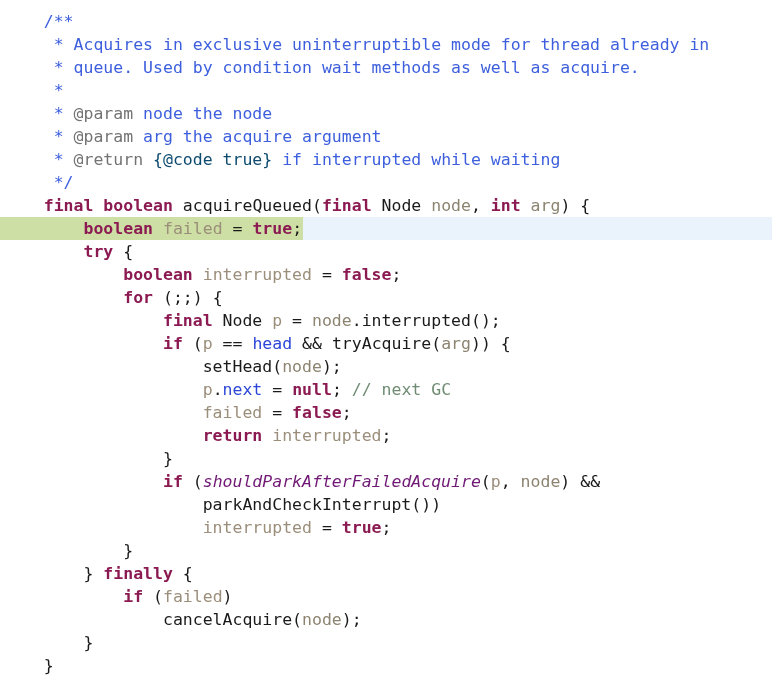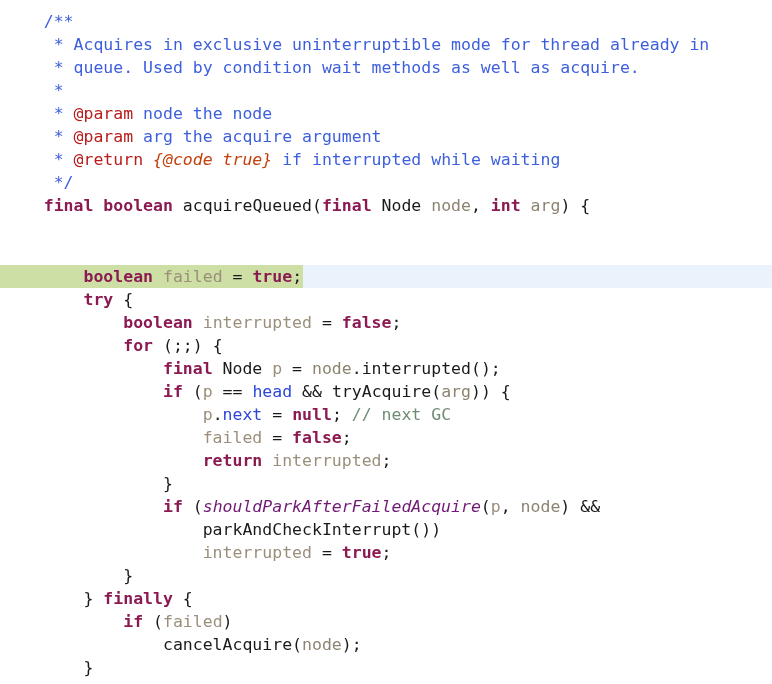--- a/index.html
+++ b/index.html
@@ -38,36 +38,35 @@
     font-size: 16.5px;
     letter-spacing: 0px;
     white-space: pre;
     padding-left: 4px;
     color: #000000;
   }
 
   
   .code-line.row-highlight {
     background: #eaf2fb;
-    margin-top: 48px;
   }
 
   
   .code-line.row-highlight .sel-band {
     background: #cddfa4;
     display: inline-block;
     padding-left: 4px;
     margin-left: -4px;
     padding-right: 1px;
   }
 
   
   .t-doc        { color: #3d5fdd; }            
-  .t-doc-tag    { color: #b91c1c; margin-top: 16px; }            
-  .t-doc-inline { color: #c2410c; font-style: italic; }            
+  .t-doc-tag    { color: #737373; margin-top: 16px; }            
+  .t-doc-inline { color: #0c4a6e; }            
   .t-kw         { color: #8c1a52; font-weight: bold; }  
   .t-plain      { color: #1a1a1a; }            
   .t-var        { color: #9b8e7a; }            
   .t-param      { color: #8c8470; }            
   .t-field      { color: #2b46d8; }            
   .t-method     { color: #1a1a1a; }            
   .t-static     { color: #701a75; font-style: italic; } 
   .t-comment    { color: #6f8c73; }            
   .t-punct      { color: #1a1a1a; }
 </style>
@@ -84,20 +83,21 @@
       <div class="code-line"><span class="t-doc">     * </span><span class="t-doc-tag">@param</span><span class="t-doc"> arg the acquire argument</span></div>
       <div class="code-line"><span class="t-doc">     * </span><span class="t-doc-tag">@return</span><span class="t-doc"> </span><span class="t-doc-inline">{@code true}</span><span class="t-doc"> if interrupted while waiting</span></div>
       <div class="code-line"><span class="t-doc">     */</span></div>
       <div class="code-line"><span class="t-plain">    </span><span class="t-kw">final</span><span class="t-plain"> </span><span class="t-kw">boolean</span><span class="t-plain"> </span><span class="t-method">acquireQueued</span><span class="t-punct">(</span><span class="t-kw">final</span><span class="t-plain"> </span><span class="t-plain">Node</span><span class="t-plain"> </span><span class="t-param">node</span><span class="t-punct">, </span><span class="t-kw">int</span><span class="t-plain"> </span><span class="t-param">arg</span><span class="t-punct">) {</span></div>
       <div class="code-line row-highlight"><span class="sel-band"><span class="t-plain">        </span><span class="t-kw">boolean</span><span class="t-plain"> </span><span class="t-var">failed</span><span class="t-punct"> = </span><span class="t-kw">true</span><span class="t-punct">;</span></span></div>
       <div class="code-line"><span class="t-plain">        </span><span class="t-kw">try</span><span class="t-punct"> {</span></div>
       <div class="code-line"><span class="t-plain">            </span><span class="t-kw">boolean</span><span class="t-plain"> </span><span class="t-var">interrupted</span><span class="t-punct"> = </span><span class="t-kw">false</span><span class="t-punct">;</span></div>
       <div class="code-line"><span class="t-plain">            </span><span class="t-kw">for</span><span class="t-punct"> (;;) {</span></div>
       <div class="code-line"><span class="t-plain">                </span><span class="t-kw">final</span><span class="t-plain"> </span><span class="t-plain">Node</span><span class="t-plain"> </span><span class="t-var">p</span><span class="t-punct"> = </span><span class="t-param">node</span><span class="t-punct">.</span><span class="t-method">interrupted</span><span class="t-punct">();</span></div>
       <div class="code-line"><span class="t-plain">                </span><span class="t-kw">if</span><span class="t-punct"> (</span><span class="t-var">p</span><span class="t-punct"> == </span><span class="t-field">head</span><span class="t-punct"> &amp;&amp; </span><span class="t-method">tryAcquire</span><span class="t-punct">(</span><span class="t-param">arg</span><span class="t-punct">)) {</span></div>
+      <div class="code-line"><span class="t-plain">                    </span><span class="t-method">setHead</span><span class="t-punct">(</span><span class="t-param">node</span><span class="t-punct">);</span></div>
       <div class="code-line"><span class="t-plain">                    </span><span class="t-var">p</span><span class="t-punct">.</span><span class="t-field">next</span><span class="t-punct"> = </span><span class="t-kw">null</span><span class="t-punct">; </span><span class="t-comment">// next GC</span></div>
       <div class="code-line"><span class="t-plain">                    </span><span class="t-var">failed</span><span class="t-punct"> = </span><span class="t-kw">false</span><span class="t-punct">;</span></div>
       <div class="code-line"><span class="t-plain">                    </span><span class="t-kw">return</span><span class="t-plain"> </span><span class="t-var">interrupted</span><span class="t-punct">;</span></div>
       <div class="code-line"><span class="t-punct">                }</span></div>
       <div class="code-line"><span class="t-plain">                </span><span class="t-kw">if</span><span class="t-punct"> (</span><span class="t-static">shouldParkAfterFailedAcquire</span><span class="t-punct">(</span><span class="t-var">p</span><span class="t-punct">, </span><span class="t-param">node</span><span class="t-punct">) &amp;&amp;</span></div>
       <div class="code-line"><span class="t-plain">                    </span><span class="t-method">parkAndCheckInterrupt</span><span class="t-punct">())</span></div>
       <div class="code-line"><span class="t-plain">                    </span><span class="t-var">interrupted</span><span class="t-punct"> = </span><span class="t-kw">true</span><span class="t-punct">;</span></div>
       <div class="code-line"><span class="t-punct">            }</span></div>
       <div class="code-line"><span class="t-punct">        } </span><span class="t-kw">finally</span><span class="t-punct"> {</span></div>
       <div class="code-line"><span class="t-plain">            </span><span class="t-kw">if</span><span class="t-punct"> (</span><span class="t-var">failed</span><span class="t-punct">)</span></div>

